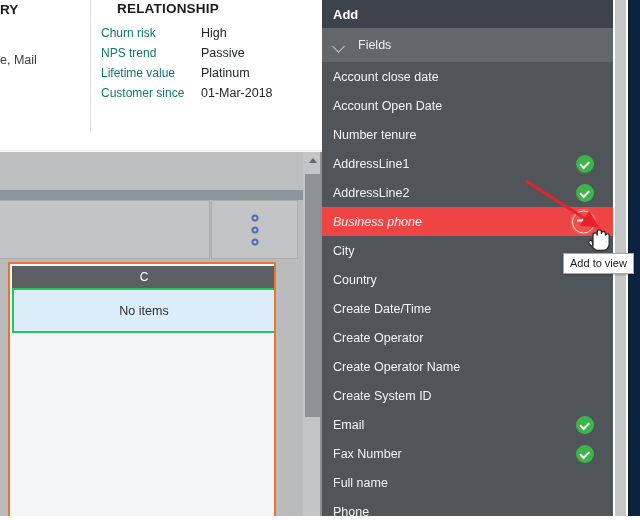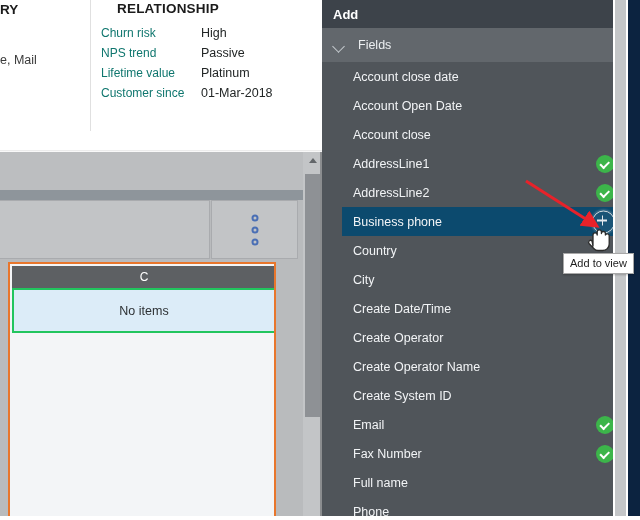--- a/index.html
+++ b/index.html
@@ -174,28 +174,28 @@
     content: ""; position: absolute; left: 1px; top: 3px;
     width: 8px; height: 8px;
     border-right: 1.6px solid #c6cbd0; border-bottom: 1.6px solid #c6cbd0;
     transform: rotate(45deg);
   }
   .fields-label {
     margin-left: 12px; color: #eceff1; font-size: 12.5px;
   }
 
   .field-list {
-    position: absolute; left: 0; top: 62px; width: 291px; height: 458px; margin-left: 20px;
+    position: absolute; left: 0; top: 62px; width: 291px; height: 458px;
   }
   .field-row {
     position: relative; height: 29px; width: 291px;
     display: flex; align-items: center;
     box-sizing: border-box;
   }
-  .field-row.selected { background: #0c4a6e; }
+  .field-row.selected { background: #ef4444; font-style: italic; }
   .field-label {
     margin-left: 11px; color: #f2f4f6; font-size: 12.5px; white-space: nowrap;
   }
   .field-check {
     position: absolute; right: 19px; top: 50%; transform: translateY(-50%);
     width: 18px; height: 18px; border-radius: 50%;
     background: #3cb54a;
   }
   .field-check::before {
     content: ""; position: absolute; left: 4px; top: 6px;
@@ -314,39 +314,39 @@
     </div>
 
     <div class="field-list" id="field-list">
         <div class="field-row">
           <span class="field-label">Account close date</span>
         </div>
         <div class="field-row">
           <span class="field-label">Account Open Date</span>
         </div>
         <div class="field-row">
-          <span class="field-label">Account close</span>
+          <span class="field-label">Number tenure</span>
         </div>
         <div class="field-row">
           <span class="field-label">AddressLine1</span>
           <span class="field-check"></span>
         </div>
         <div class="field-row">
           <span class="field-label">AddressLine2</span>
           <span class="field-check"></span>
         </div>
         <div class="field-row selected">
           <span class="field-label">Business phone</span>
           <span class="field-add"></span>
         </div>
         <div class="field-row">
+          <span class="field-label">City</span>
+        </div>
+        <div class="field-row">
           <span class="field-label">Country</span>
-        </div>
-        <div class="field-row">
-          <span class="field-label">City</span>
         </div>
         <div class="field-row">
           <span class="field-label">Create Date/Time</span>
         </div>
         <div class="field-row">
           <span class="field-label">Create Operator</span>
         </div>
         <div class="field-row">
           <span class="field-label">Create Operator Name</span>
         </div>

